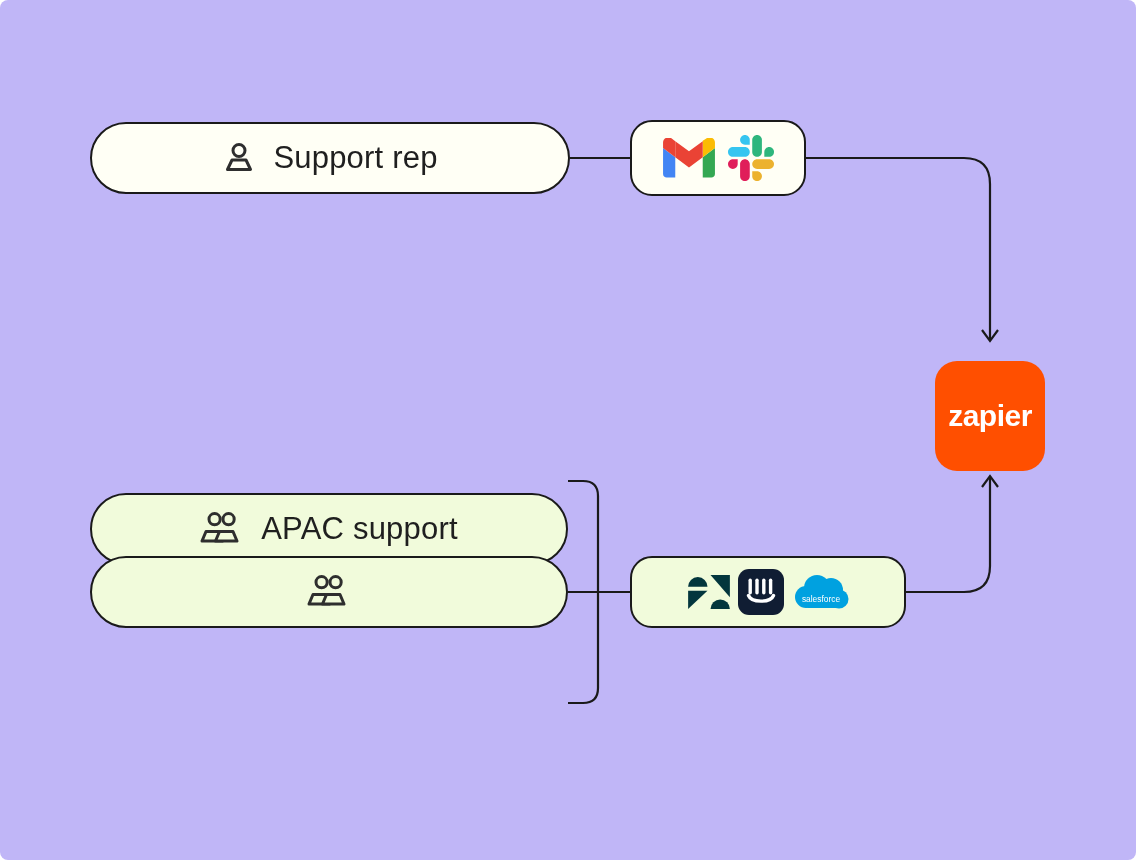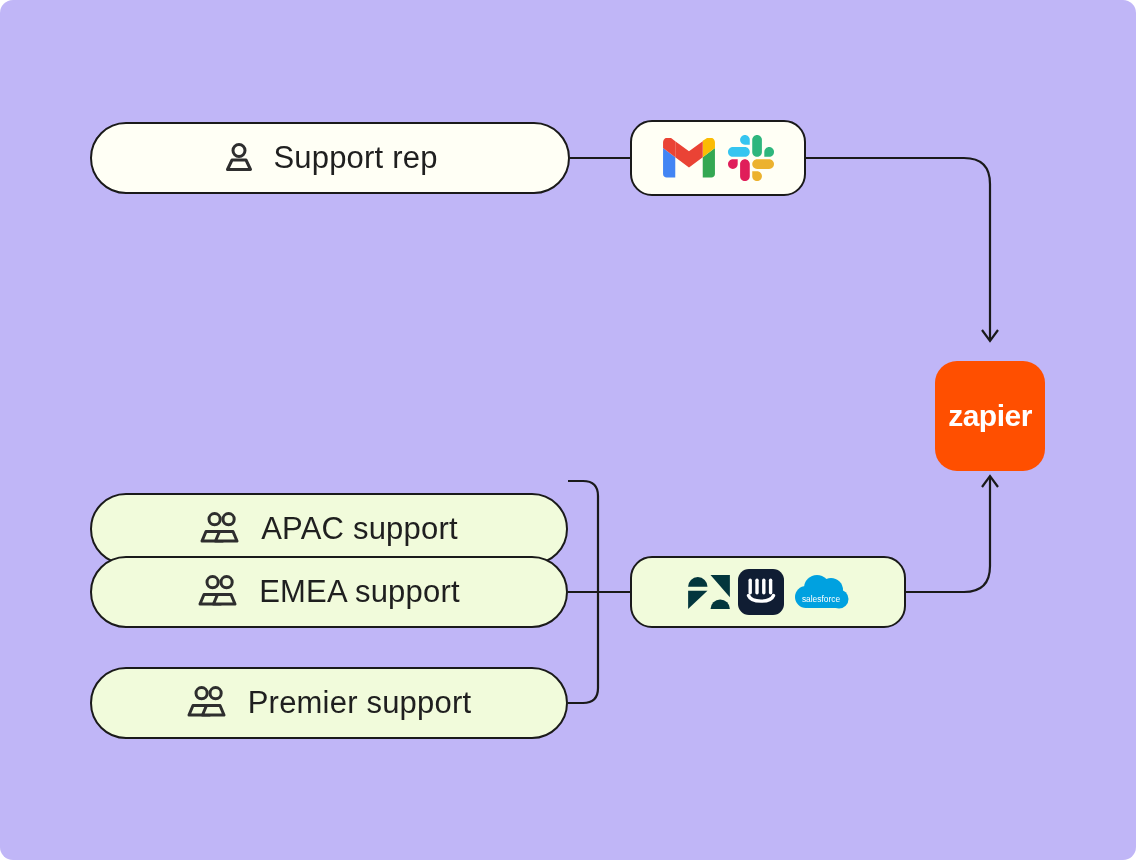--- a/index.html
+++ b/index.html
@@ -7,21 +7,21 @@
     --node-ivory:#fffff5; --node-green:#f1fbdb;
     --stroke:#1a1a1a; --ink:#1f1f1f; --icon-ink:#2e2e2e;
     --zapier-orange:#ff4f00;
     --gmail-blue:#4285f4; --gmail-green:#34a853; --gmail-yellow:#fbbc04; --gmail-red:#ea4335;
     --slack-blue:#36c5f0; --slack-green:#2eb67d; --slack-red:#e01e5a; --slack-yellow:#ecb22e;
     --zendesk-teal:#03363d; --intercom-navy:#101d33; --salesforce-blue:#00a1e0;
   }
   html,body{margin:0;padding:0;background:var(--page-bg);}
   .canvas{
     position:relative;width:1136px;height:860px;background:var(--canvas-bg);
-    border-radius:13px;overflow:hidden;
+    border-radius:8px;overflow:hidden;
     font-family:"Liberation Sans",sans-serif;color:var(--ink);
   }
   .wires{position:absolute;left:0;top:0;}
   .node{position:absolute;display:flex;align-items:center;justify-content:center;box-sizing:border-box;}
   .pill{border:2.5px solid var(--stroke);border-radius:40px;gap:17px;}
   .appbox{border:2.5px solid var(--stroke);border-radius:22px;}
   .ivory{background:var(--node-ivory);}
   .green{background:var(--node-green);}
   .pill-label{font-size:31px;font-weight:500;letter-spacing:.2px;color:var(--ink);white-space:nowrap;}
   .support-pill{left:90px;top:122px;width:480px;height:72px;}
@@ -108,32 +108,22 @@
     <span class="pill-label">APAC support</span>
   </div>
 
   <div class="node pill green emea-pill">
     <svg width="44" height="34" viewBox="0 0 44 34">
       <circle class="outline" cx="14.6" cy="7.2" r="5.6"></circle>
       <circle class="outline" cx="28.6" cy="7.2" r="5.6"></circle>
       <path class="outline" d="M2,29 L6,19.5 H18.5 L22.5,29 Z"></path>
       <path class="body-front" d="M15.5,29 L19.5,19.5 H33 L37,29 Z"></path>
     </svg>
-    <span class="pill-label">EMEA support</span>
   </div>
 
-  <div class="node pill green premier-pill">
-    <svg width="44" height="34" viewBox="0 0 44 34">
-      <circle class="outline" cx="14.6" cy="7.2" r="5.6"></circle>
-      <circle class="outline" cx="28.6" cy="7.2" r="5.6"></circle>
-      <path class="outline" d="M2,29 L6,19.5 H18.5 L22.5,29 Z"></path>
-      <path class="body-front" d="M15.5,29 L19.5,19.5 H33 L37,29 Z"></path>
-    </svg>
-    <span class="pill-label">Premier support</span>
-  </div>
 
   <div class="node appbox green helpdesk-box">
     <svg width="46" height="38" viewBox="0 0 48 40">
       <path class="zd" d="M2,14.5 A10.2,10.2 0 0 1 22.4,14.5 Z"></path>
       <path class="zd" d="M2,18.6 H22.4 L2,38 Z"></path>
       <path class="zd" d="M25.6,2 H46 V25.4 Z"></path>
       <path class="zd" d="M25.6,38 A10.2,10.2 0 0 1 46,38 Z"></path>
     </svg>
     <svg width="46" height="46" viewBox="0 0 46 46">
       <rect class="icNavy" x="0" y="0" width="46" height="46" rx="11"></rect>

